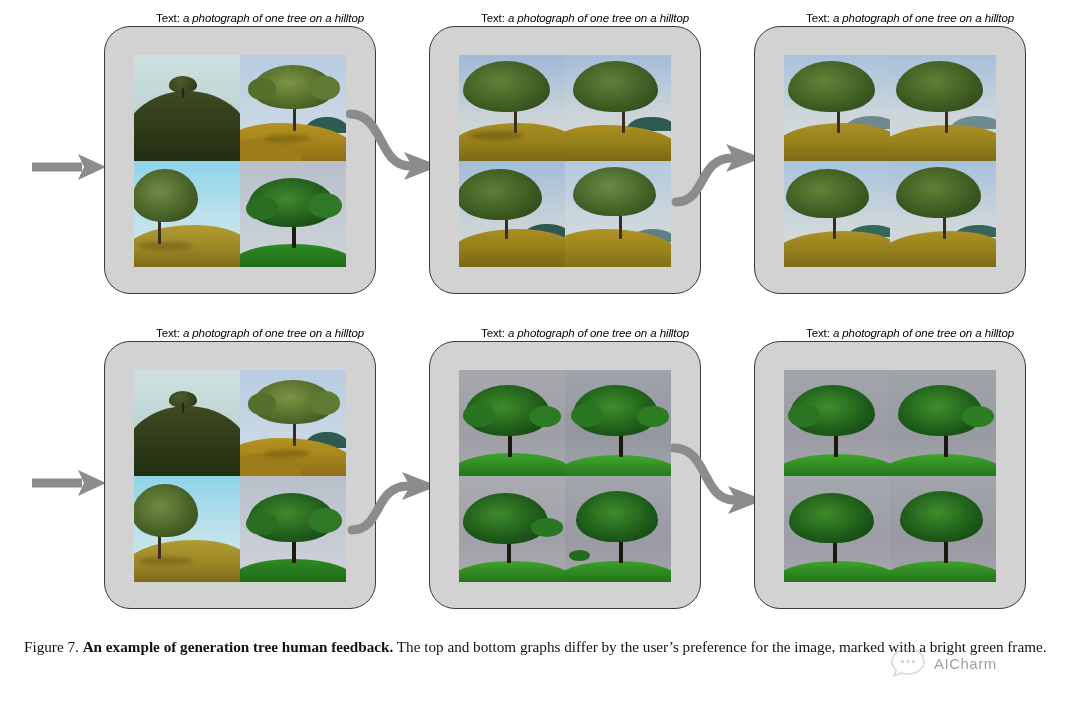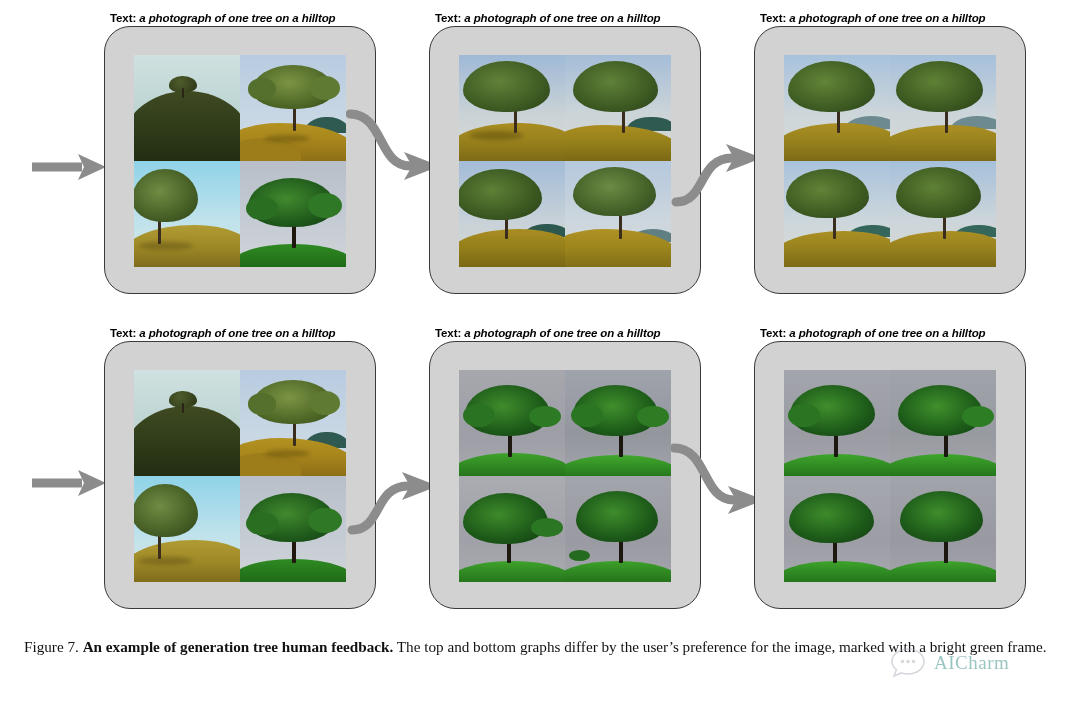--- a/index.html
+++ b/index.html
@@ -28,27 +28,26 @@
     position: absolute;
     background: #d2d2d2;
     border: 1.6px solid #3a3a3a;
     border-radius: 26px;
     box-sizing: border-box;
   }
 
   .panel-caption {
     position: absolute;
     width: 300px;
-    text-align: left;
+    text-align: center;
     font-size: 11.5px;
     line-height: 13px;
     white-space: nowrap;
     color: #000;
     letter-spacing: -0.1px;
-    font-weight: bold;
   }
   .panel-caption .cap-label { font-style: normal; }
   .panel-caption .cap-prompt { font-style: italic; }
 
   
   .grid {
     position: absolute;
     display: grid;
     grid-template-columns: 1fr 1fr;
     grid-template-rows: 1fr 1fr;
@@ -143,23 +142,23 @@
     top: 640px;
     width: 180px;
     height: 46px;
     opacity: .42;
     display: flex;
     align-items: center;
     gap: 6px;
     pointer-events: none;
   }
   .watermark .wm-text {
-    font-family: Liberation Serif, serif;
-    font-size: 19px;
-    color: #0f766e;
+    font-family: Liberation Sans, sans-serif;
+    font-size: 15px;
+    color: #0f172a;
     letter-spacing: .5px;
     font-weight: 500;
   }
 </style>
 </head>
 <body>
 
 <div class="figure-area">
 
   <svg class="arrow-svg" style="left:30px; top:150px;" width="80" height="34">

